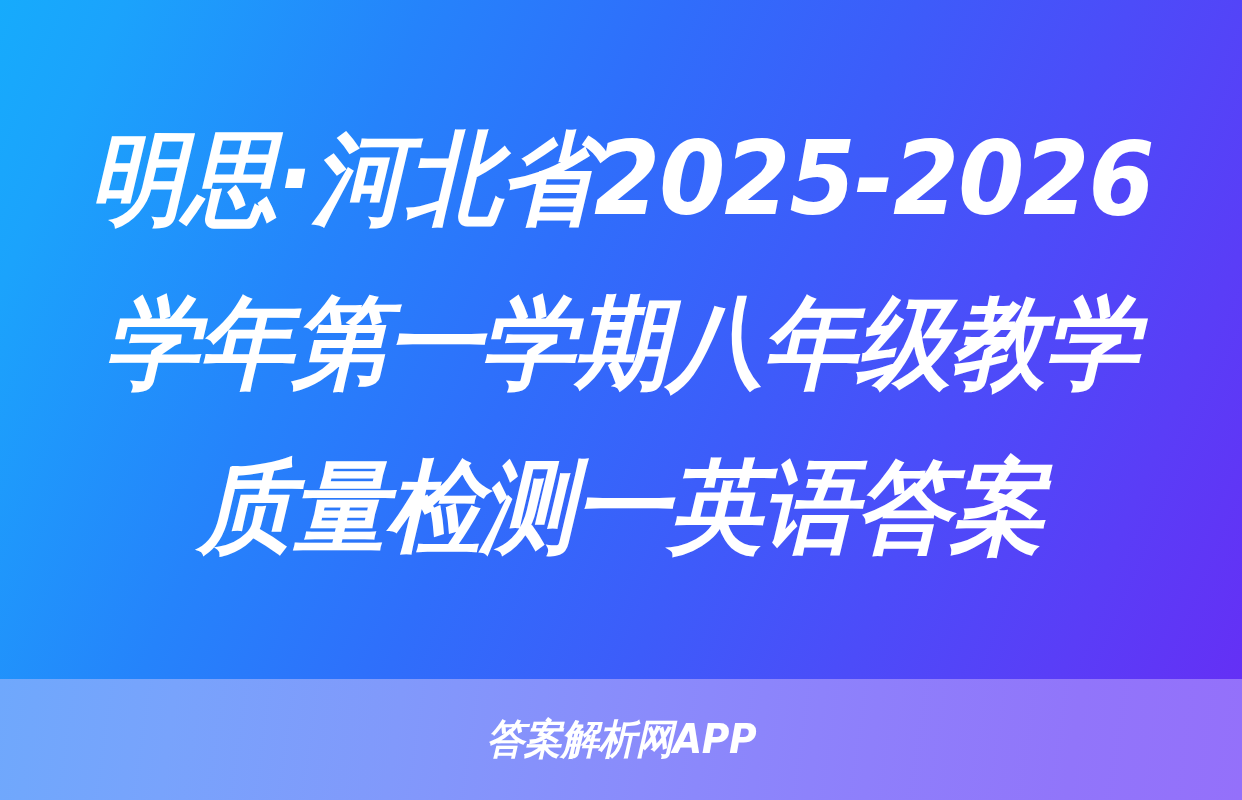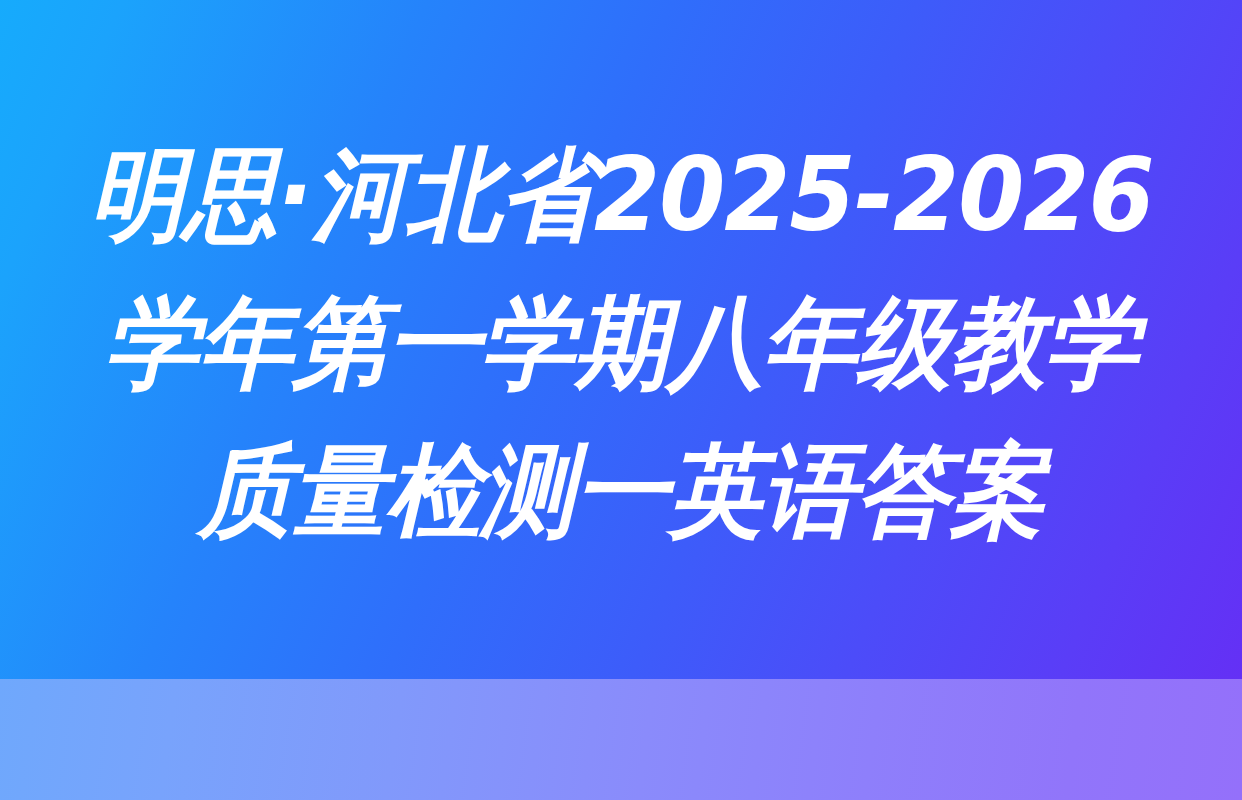--- a/index.html
+++ b/index.html
@@ -60,20 +60,21 @@
     left: 0;
     top: 0;
     width: 1242px;
     height: 679px;
     display: flex;
     flex-direction: column;
     align-items: center;
     justify-content: center;
     padding-top: 6px;
     box-sizing: border-box;
+    gap: 16px;
   }
 
   .headline-line {
     display: block;
     color: #ffffff;
     font-family: "DejaVu Sans", "Liberation Sans", sans-serif;
     font-weight: 700;
     font-style: italic;
     font-size: 101px;
     line-height: 148px;
@@ -117,14 +118,17 @@
   <div id="hero"></div>
 
   <div id="headline">
     <span class="headline-line">明思·河北省2025-2026</span>
     <span class="headline-line">学年第一学期八年级教学</span>
     <span class="headline-line">质量检测一英语答案</span>
   </div>
 
   <div id="footer-band"></div>
 
+  <div id="footer-wordmark">
+    <span class="wordmark-text">答案解析网APP</span>
+  </div>
 
 </div>
 
 </body></html>

